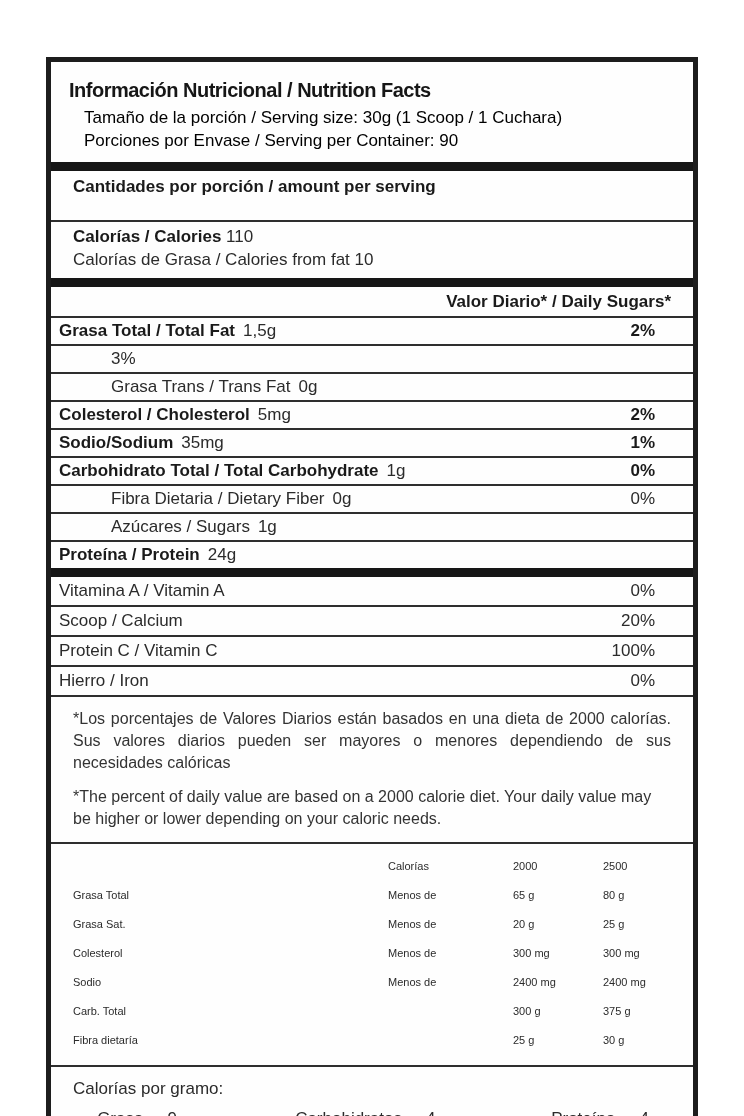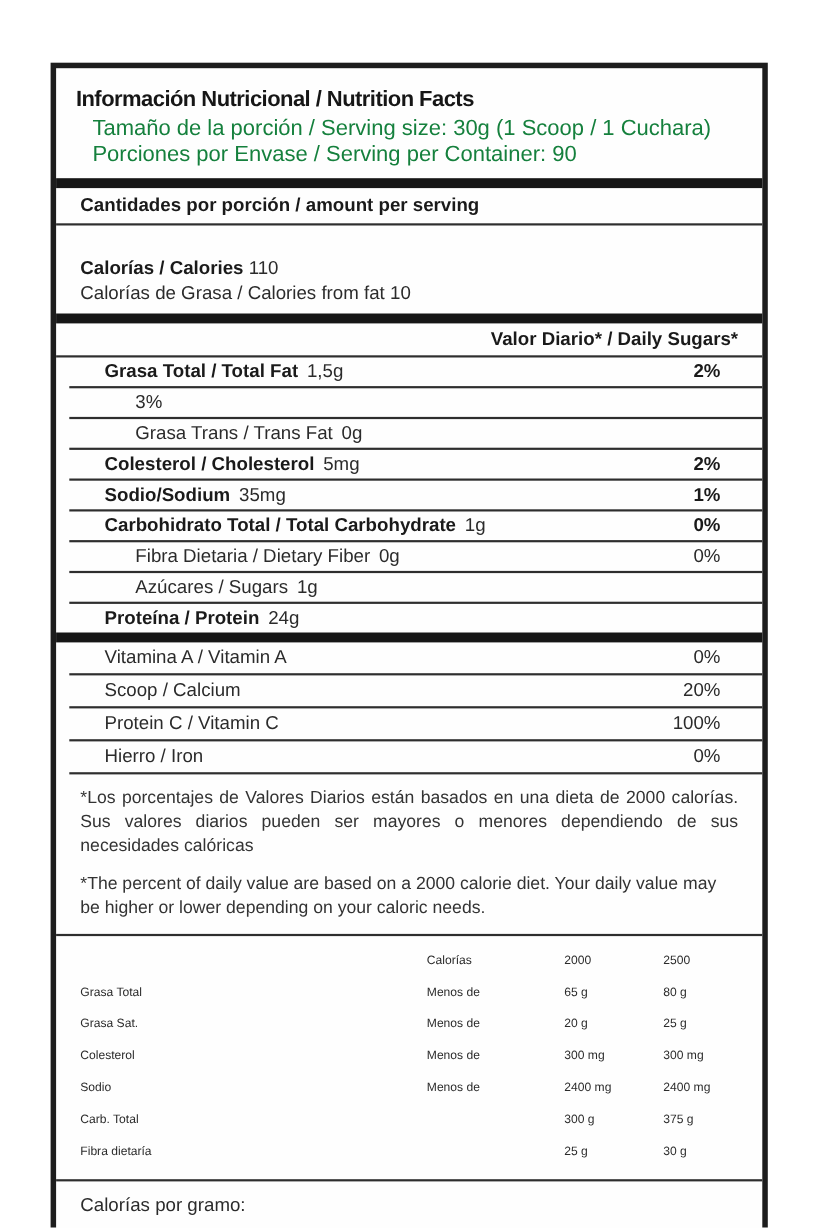--- a/index.html
+++ b/index.html
@@ -20,59 +20,58 @@
   
   .header { padding: 12px 18px 10px 18px; }
   .title {
     font-size: 20px;
     font-weight: bold;
     color: #161616;
     letter-spacing: -0.5px;
     line-height: 32px;
   }
   .serving-line {
-    font-size: 20px;
+    font-size: 17px;
     line-height: 23px;
     margin-left: 15px;
-    color: #15803d;
+    color: #000000;
   }
   
   .bar { height: 9px; background: #161616; }
   
   .amount-header {
     font-size: 17px;
     font-weight: bold;
     color: #1a1a1a;
-    padding: 4px 20px 5px 22px;
+    padding: 4px 20px 22px 22px;
     border-bottom: 2px solid #2e2e2e;
     line-height: 23px;
   }
-  .calories-block { padding: 3px 20px 7px 22px; font-size: 17px; line-height: 23px; margin-top: 24px; }
+  .calories-block { padding: 3px 20px 7px 22px; font-size: 17px; line-height: 23px; }
   .calories-line .cal-label { font-weight: bold; color: #1a1a1a; }
   .calories-line .cal-value { font-weight: normal; }
   
   .dv-header {
     text-align: right;
     font-size: 17px;
     font-weight: bold;
     color: #1a1a1a;
     padding: 3px 22px 3px 20px;
     border-bottom: 2px solid #2e2e2e;
     line-height: 23px;
   }
   
   .nutrient-row, .vitamin-row {
     display: flex;
     justify-content: space-between;
     align-items: baseline;
     font-size: 17px;
     line-height: 22px;
-    padding: 2px 38px 2px 32px;
+    padding: 2px 38px 2px 8px;
     border-bottom: 2px solid #2e2e2e;
-    margin-left: 12px;
   }
   .nutrient-row:last-child { border-bottom: none; }
   .nutrient-row .nl-wrap { white-space: nowrap; }
   .nutrient-row.bold .nl { font-weight: bold; color: #1a1a1a; }
   .nutrient-row.bold .dv { font-weight: bold; color: #1a1a1a; }
   .nutrient-row.indent { padding-left: 60px; }
   .amt { margin-left: 8px; }
   .dv { text-align: right; }
   .vitamin-row { padding-top: 3px; padding-bottom: 3px; }
   

